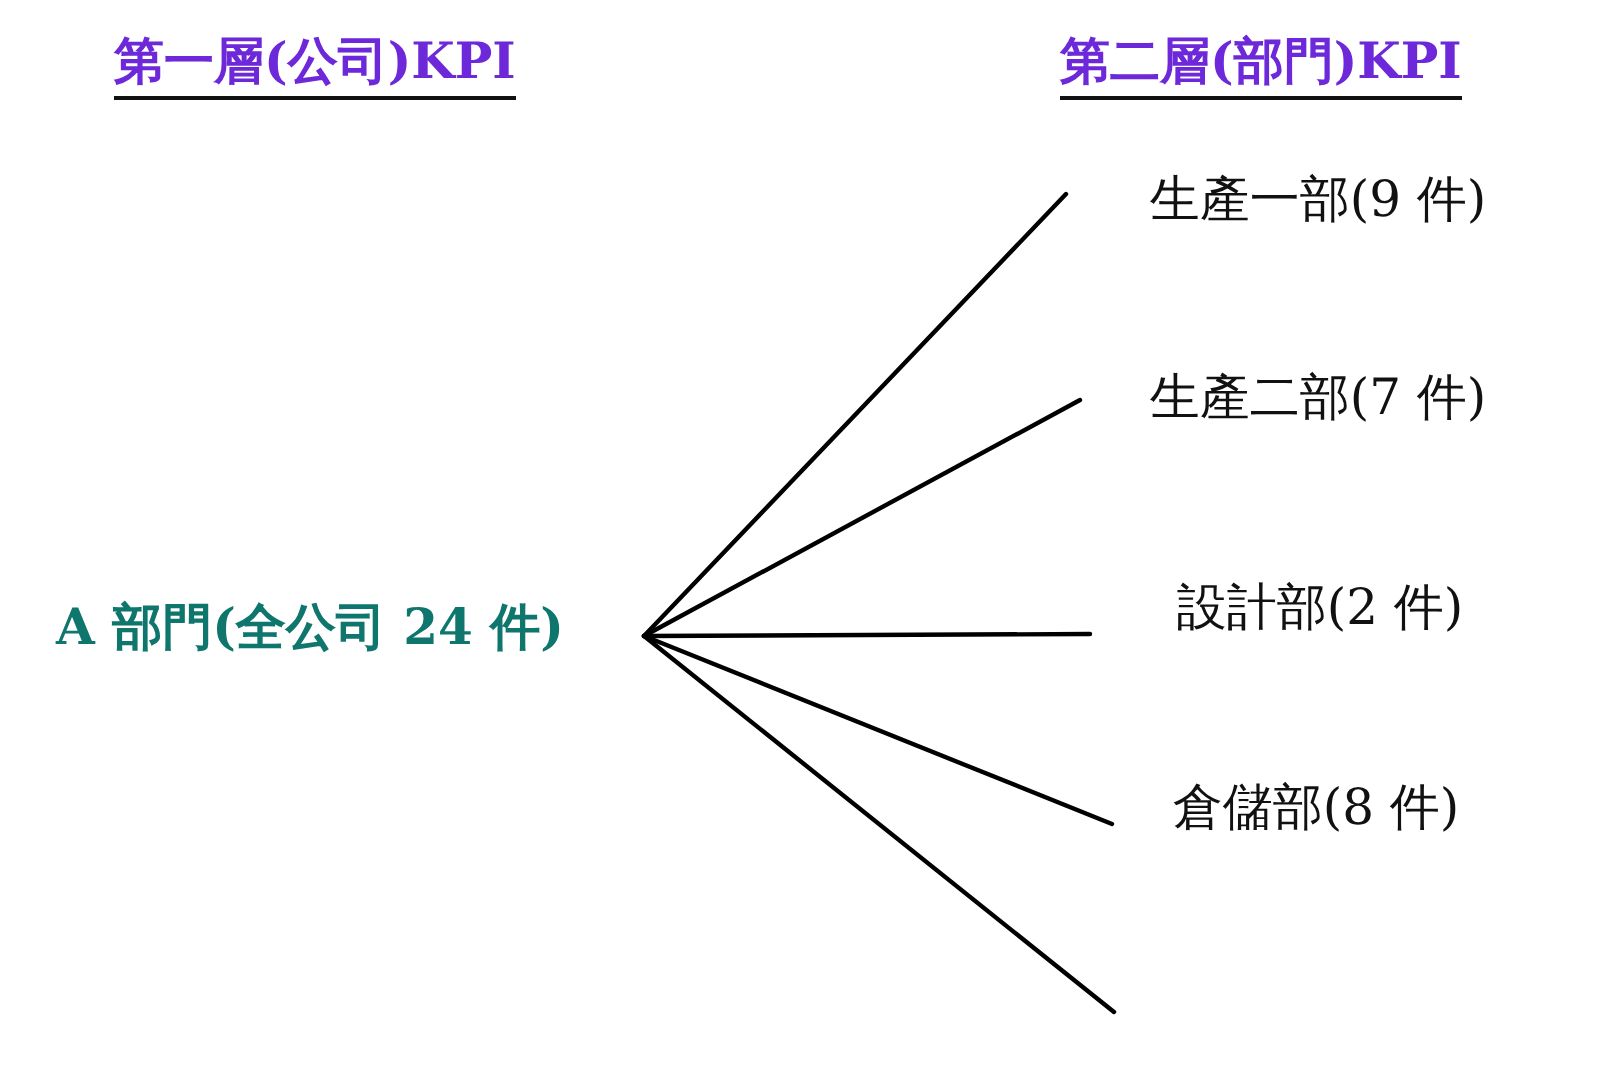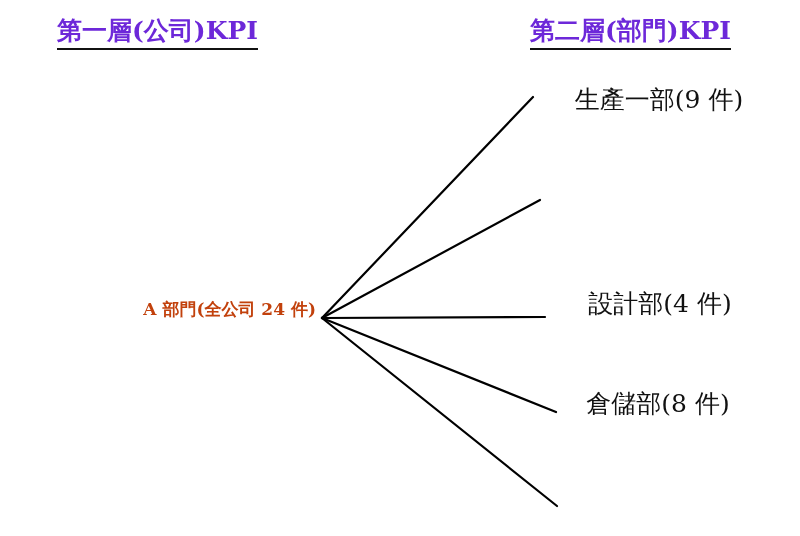--- a/index.html
+++ b/index.html
@@ -39,27 +39,27 @@
     left: 530px;
     top: 18px;
   }
 
   
   #root-node {
     position: absolute;
     left: 28px;
     top: 300px;
     width: 288px;
-    text-align: right;
+    text-align: left;
     font-family: "DejaVu Serif", "Liberation Serif", serif;
     font-weight: bold;
-    font-size: 17px;
+    font-size: 25px;
     line-height: 1.1;
     white-space: nowrap;
-    color: #c2410c;
+    color: #0f766e;
   }
 
   
   .leaf-label {
     position: absolute;
     font-family: "DejaVu Serif", "Liberation Serif", serif;
     font-weight: normal;
     font-size: 25px;
     line-height: 1.1;
     white-space: nowrap;
@@ -97,19 +97,20 @@
       <line x1="322" y1="318" x2="545" y2="317"></line>
       <line x1="322" y1="318" x2="556" y2="412"></line>
       <line x1="322" y1="318" x2="557" y2="506"></line>
     </g>
   </svg>
 
   <div id="root-node">A 部門(全公司 24 件)</div>
 
   <div class="leaf-label" id="leaf-0">生產一部(9 件)</div>
 
+  <div class="leaf-label" id="leaf-1">生產二部(7 件)</div>
 
-  <div class="leaf-label" id="leaf-2">設計部(4 件)</div>
+  <div class="leaf-label" id="leaf-2">設計部(2 件)</div>
 
   <div class="leaf-label" id="leaf-3">倉儲部(8 件)</div>
 
 
 </div>
 
 </body></html>

